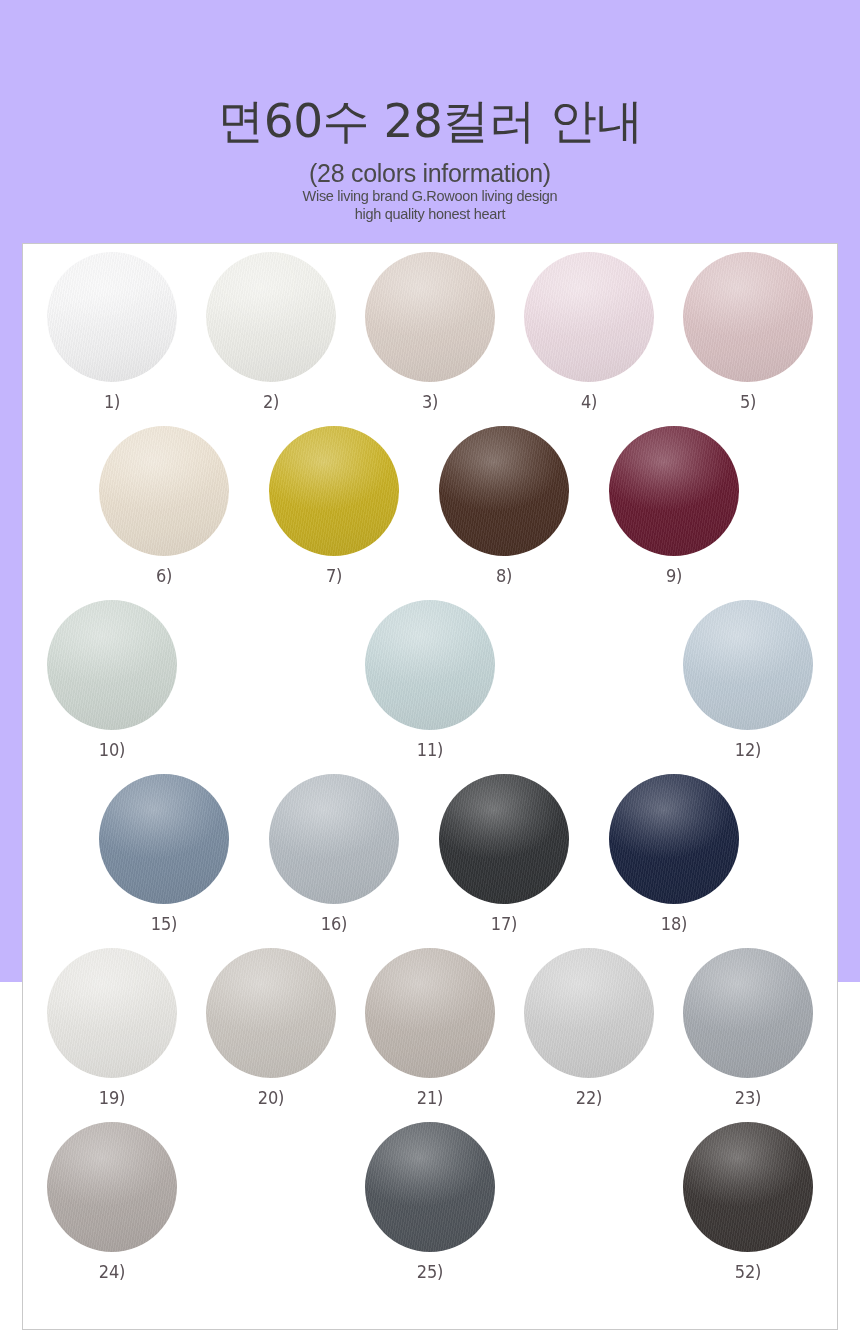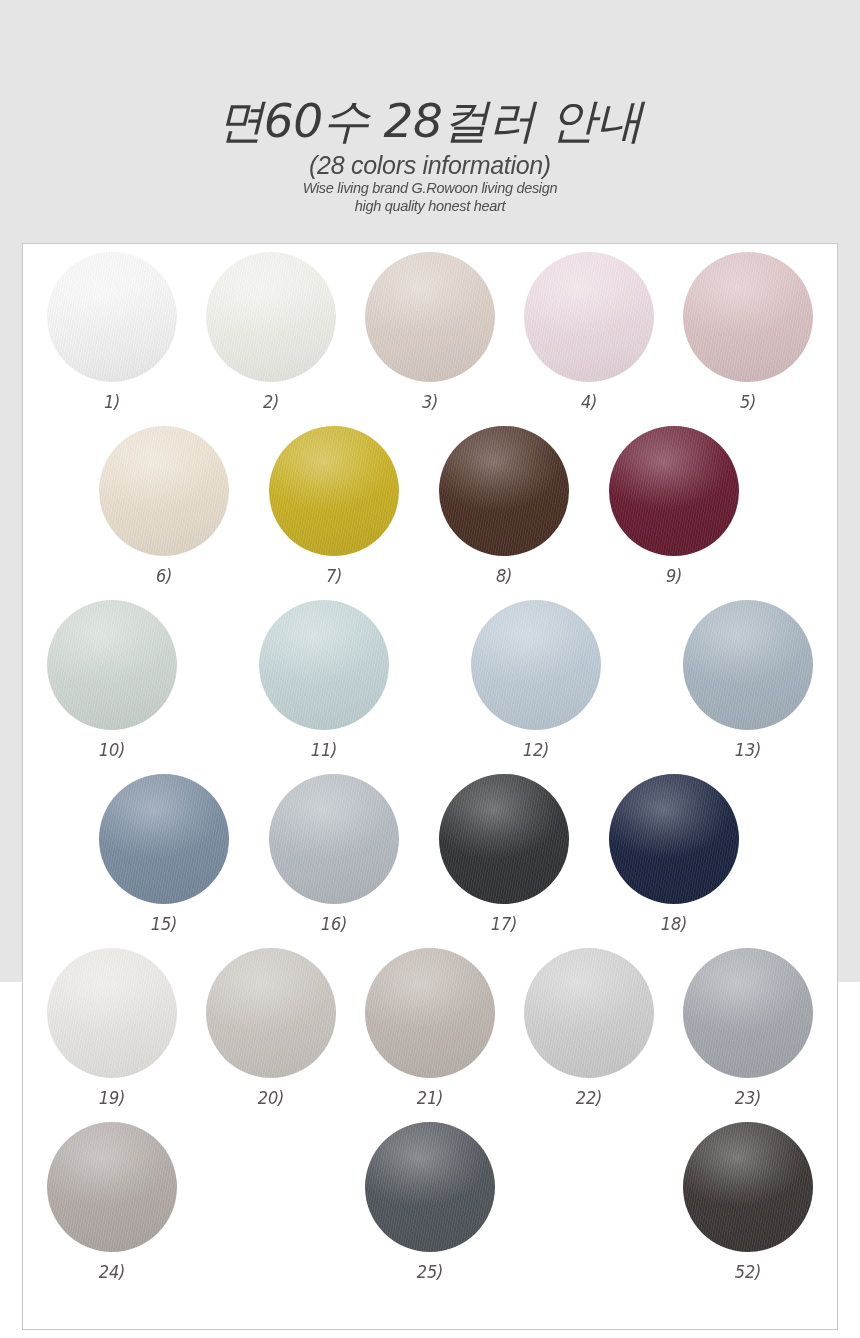--- a/index.html
+++ b/index.html
@@ -13,42 +13,41 @@
     height: 1338px;
     font-family: "Liberation Sans", "DejaVu Sans", sans-serif;
     overflow: hidden;
     position: relative;
   }
 
   .page {
     width: 860px;
     height: 982px;
     position: relative;
-    background: #e5e5e5;
-    font-style: italic;
+    background: #c4b5fd;
   }
 
   
   .header {
     padding-top: 96px;
     text-align: center;
   }
   .title-ko {
     font-size: 47px;
     line-height: 1.06;
     font-weight: 400;
     color: #3c3c3c;
     letter-spacing: -0.5px;
     font-family: "DejaVu Sans", "Liberation Sans", sans-serif;
   }
   .title-en {
     font-size: 25px;
     line-height: 1.2;
     color: #4a4a4a;
-    margin-top: 4px;
+    margin-top: 12px;
     font-weight: 400;
     letter-spacing: -0.3px;
   }
   .tagline {
     font-size: 14.5px;
     line-height: 1.22;
     color: #4e4e4e;
     letter-spacing: -0.3px;
   }
   .tagline div { white-space: nowrap; }
@@ -204,24 +203,20 @@
             <div class="swatch-label">10)</div>
           </div>
           <div class="swatch-cell">
             <div class="swatch" style="background-color: rgb(199, 216, 218);"></div>
             <div class="swatch-label">11)</div>
           </div>
           <div class="swatch-cell">
             <div class="swatch" style="background-color: rgb(193, 206, 217);"></div>
             <div class="swatch-label">12)</div>
           </div>
-          <div class="swatch-cell">
-            <div class="swatch" style="background-color: rgb(169, 183, 194);"></div>
-            <div class="swatch-label">13)</div>
-          </div>
         </div>
         <div class="row row-short">
           <div class="swatch-cell">
             <div class="swatch" style="background-color: rgb(125, 143, 163);"></div>
             <div class="swatch-label">15)</div>
           </div>
           <div class="swatch-cell">
             <div class="swatch" style="background-color: rgb(183, 190, 196);"></div>
             <div class="swatch-label">16)</div>
           </div>

